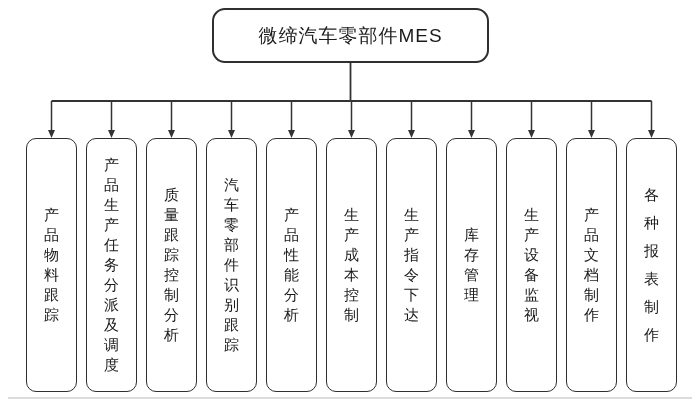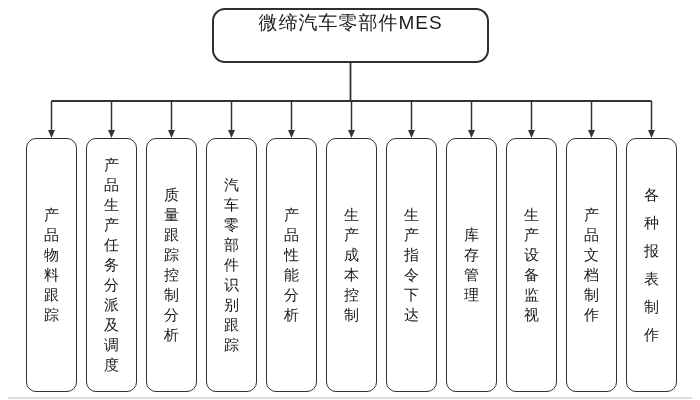--- a/index.html
+++ b/index.html
@@ -27,21 +27,21 @@
     position: absolute;
     left: 212px;
     top: 8px;
     width: 277px;
     height: 55px;
     box-sizing: border-box;
     border: 2px solid #2f2f2f;
     border-radius: 13px;
     background: #ffffff;
     display: flex;
-    align-items: flex-start;
+    align-items: center;
     justify-content: center;
   }
   .root-label {
     font-size: 19px;
     font-weight: 500;
     color: #1a1a1a;
     letter-spacing: 1px;
     white-space: nowrap;
   }
   .branch-box {

